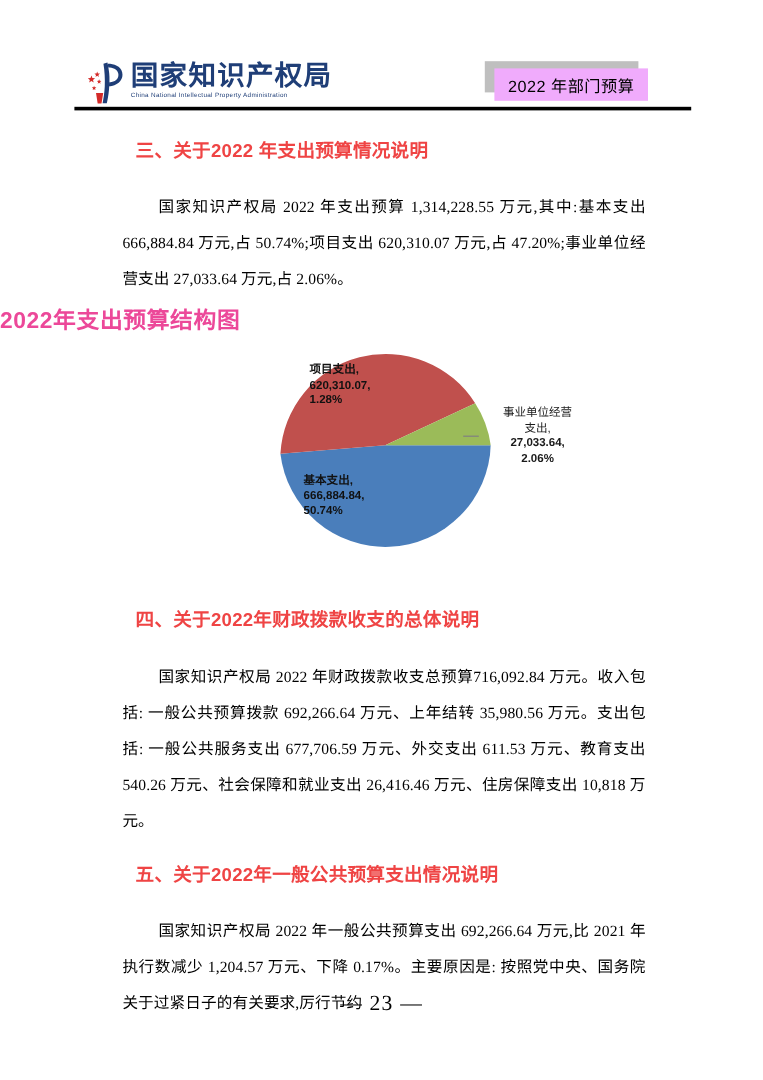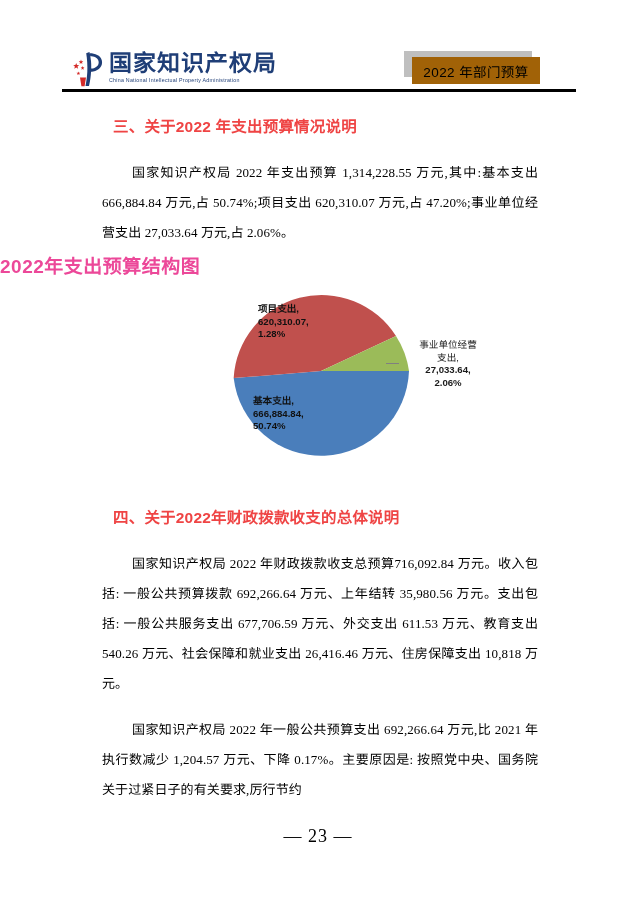--- a/index.html
+++ b/index.html
@@ -95,21 +95,21 @@
     height: 26px;
     background: #BFBFBF;
   }
 
   .badge {
     position: absolute;
     left: 412px;
     top: 57px;
     width: 128px;
     height: 27px;
-    background: #a16207;
+    background: #f0abfc;
     display: flex;
     align-items: center;
     justify-content: center;
   }
 
   .badge-text {
     font-family: "Liberation Sans", "DejaVu Sans", sans-serif;
     font-size: 13.5px;
     color: #000000;
     letter-spacing: 0.4px;
@@ -321,20 +321,21 @@
         <div>27,033.64,</div>
         <div>2.06%</div>
       </div>
     </div>
   </div>
 
   <div class="content" style="top: 503px;">
     <h2 class="sec-heading">四、关于2022年财政拨款收支的总体说明</h2>
     <p class="para">国家知识产权局 2022 年财政拨款收支总预算716,092.84 万元。收入包括: 一般公共预算拨款 692,266.64 万元、上年结转 35,980.56 万元。支出包括: 一般公共服务支出 677,706.59 万元、外交支出 611.53 万元、教育支出 540.26 万元、社会保障和就业支出 26,416.46 万元、住房保障支出 10,818 万元。</p>
 
+    <h2 class="sec-heading">五、关于2022年一般公共预算支出情况说明</h2>
     <p class="para">国家知识产权局 2022 年一般公共预算支出 692,266.64 万元,比 2021 年执行数减少 1,204.57 万元、下降 0.17%。主要原因是: 按照党中央、国务院关于过紧日子的有关要求,厉行节约</p>
   </div>
 
   <div class="footer">
     <span>— 23 —</span>
   </div>
 
 </div>
 
 </body></html>

